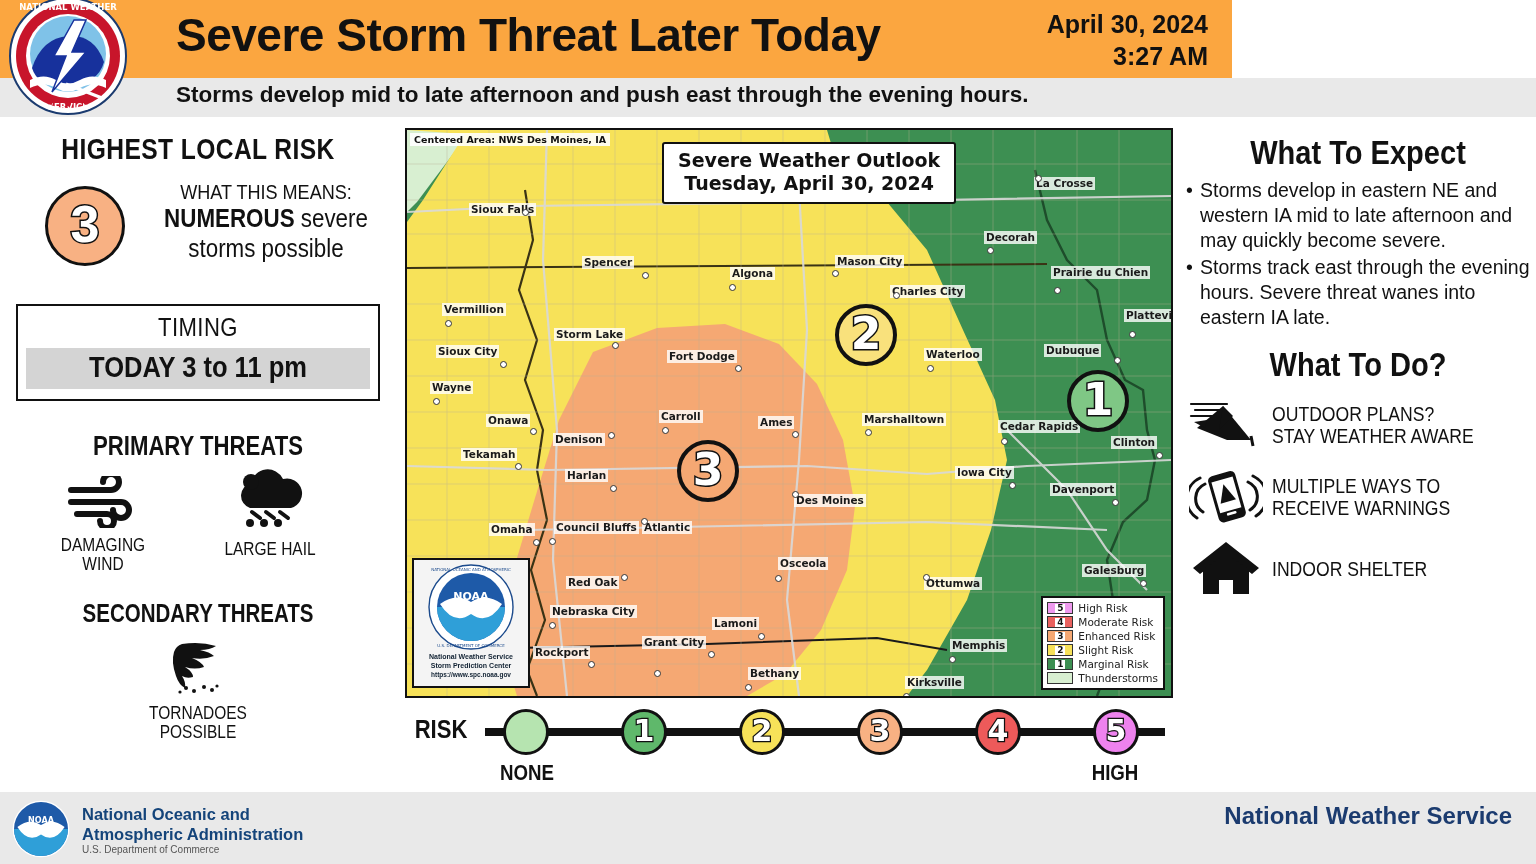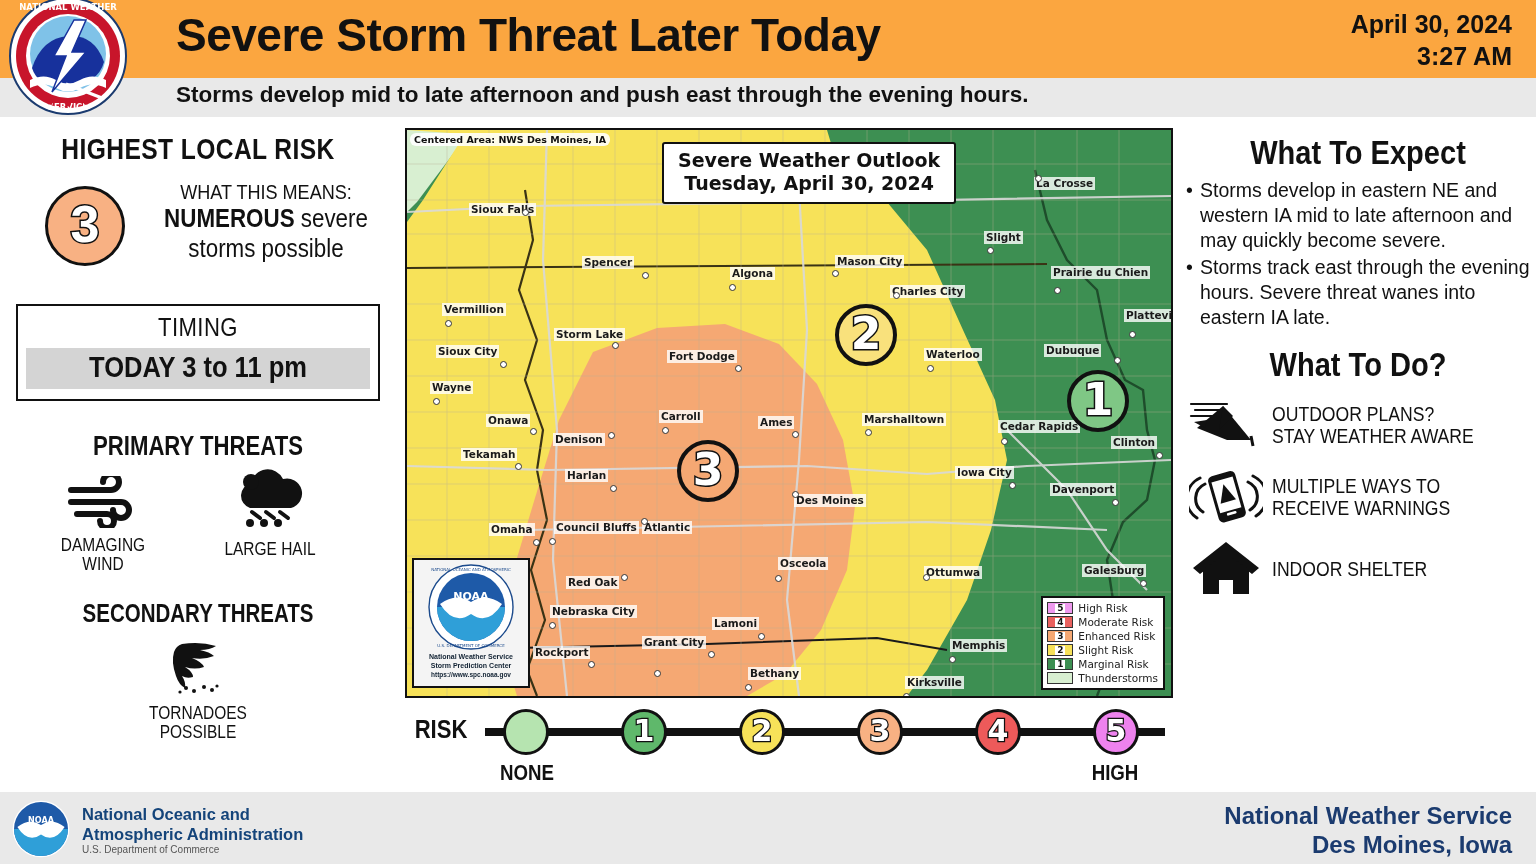--- a/index.html
+++ b/index.html
@@ -5,21 +5,21 @@
   * { box-sizing: border-box; margin: 0; padding: 0; }
   html, body { width: 1536px; height: 864px; overflow: hidden; }
   body {
     font-family: "Liberation Sans", sans-serif;
     background: #ffffff;
     position: relative;
   }
 
   
   #header {
-    position: absolute; left: 0; top: 0; width: 1536px; height: 78px;
+    position: absolute; left: 0; top: 0; width: 1232px; height: 78px;
     background: #FBA640;
   }
   #header-title {
     position: absolute; left: 176px; top: 8px;
     font-size: 46px; font-weight: bold; color: #111; letter-spacing: -0.5px;
     white-space: nowrap;
   }
   #header-date-wrap {
     position: absolute; right: 24px; top: 8px; text-align: right;
     font-size: 25px; font-weight: bold; color: #111; line-height: 1.28;
@@ -111,21 +111,20 @@
   }
   .city-dot {
     position: absolute; width: 7px; height: 7px; border-radius: 50%;
     background: #fff; border: 1.4px solid #333;
   }
 
   #map-corner-note {
     position: absolute; left: 3px; top: 3px; background: rgba(255,255,255,0.88);
     font-size: 9.5px; font-weight: bold; color: #111; padding: 1px 4px;
     font-family: "DejaVu Sans", sans-serif;
-    border-radius: 6px;
   }
   #map-updated-note {
     position: absolute; right: 3px; top: 3px; background: rgba(255,255,255,0.88);
     font-size: 9.5px; font-weight: bold; color: #111; padding: 1px 4px;
     text-align: right; line-height: 1.35;
     font-family: "DejaVu Sans", sans-serif;
   }
   #map-title-box {
     position: absolute; left: 255px; top: 12px;
     background: #fff; border: 2.5px solid #111; border-radius: 3px;
@@ -407,21 +406,21 @@
   <div id="map-title-box">
     <div>Severe Weather Outlook</div>
     <div>Tuesday, April 30, 2024</div>
   </div>
 
   <div id="city-layer">
       <div class="map-tag" style="left: 62px; top: 73px;">Sioux Falls</div>
       <div class="city-dot" style="left: 115px; top: 79px;"></div>
       <div class="map-tag" style="left: 627px; top: 47px;">La Crosse</div>
       <div class="city-dot" style="left: 628px; top: 45px;"></div>
-      <div class="map-tag" style="left: 577px; top: 101px;">Slight</div>
+      <div class="map-tag" style="left: 577px; top: 101px;">Decorah</div>
       <div class="city-dot" style="left: 580px; top: 117px;"></div>
       <div class="map-tag" style="left: 175px; top: 126px;">Spencer</div>
       <div class="city-dot" style="left: 235px; top: 142px;"></div>
       <div class="map-tag" style="left: 323px; top: 137px;">Algona</div>
       <div class="city-dot" style="left: 322px; top: 154px;"></div>
       <div class="map-tag" style="left: 428px; top: 125px;">Mason City</div>
       <div class="city-dot" style="left: 425px; top: 140px;"></div>
       <div class="map-tag" style="left: 644px; top: 136px;">Prairie du Chien</div>
       <div class="city-dot" style="left: 647px; top: 157px;"></div>
       <div class="map-tag" style="left: 483px; top: 155px;">Charles City</div>
@@ -471,21 +470,21 @@
       <div class="map-tag" style="left: 235px; top: 391px;">Atlantic</div>
       <div class="city-dot" style="left: 234px; top: 388px;"></div>
       <div class="map-tag" style="left: 82px; top: 393px;">Omaha</div>
       <div class="city-dot" style="left: 126px; top: 409px;"></div>
       <div class="map-tag" style="left: 371px; top: 427px;">Osceola</div>
       <div class="city-dot" style="left: 368px; top: 445px;"></div>
       <div class="map-tag" style="left: 675px; top: 434px;">Galesburg</div>
       <div class="city-dot" style="left: 733px; top: 450px;"></div>
       <div class="map-tag" style="left: 159px; top: 446px;">Red Oak</div>
       <div class="city-dot" style="left: 214px; top: 444px;"></div>
-      <div class="map-tag" style="left: 517px; top: 436px;">Ottumwa</div>
+      <div class="map-tag" style="left: 517px; top: 447px;">Ottumwa</div>
       <div class="city-dot" style="left: 516px; top: 444px;"></div>
       <div class="map-tag" style="left: 143px; top: 475px;">Nebraska City</div>
       <div class="city-dot" style="left: 142px; top: 492px;"></div>
       <div class="map-tag" style="left: 305px; top: 487px;">Lamoni</div>
       <div class="city-dot" style="left: 351px; top: 503px;"></div>
       <div class="map-tag" style="left: 235px; top: 506px;">Grant City</div>
       <div class="city-dot" style="left: 301px; top: 521px;"></div>
       <div class="map-tag" style="left: 543px; top: 509px;">Memphis</div>
       <div class="city-dot" style="left: 542px; top: 526px;"></div>
       <div class="map-tag" style="left: 126px; top: 516px;">Rockport</div>
@@ -668,15 +667,14 @@
     <path d="M8 40 q18 -14 35 -3 q17 -11 35 3 q-16 25 -35 11 q-19 14 -35 -11z" fill="#ffffff"></path>
     <text x="43" y="34" font-size="12" font-weight="bold" fill="#ffffff" text-anchor="middle" font-family="DejaVu Sans, sans-serif">NOAA</text>
   </svg>
   <div id="footer-noaa-text">
     <div>National Oceanic and</div>
     <div>Atmospheric Administration</div>
   </div>
   <div id="footer-doc">U.S. Department of Commerce</div>
   <div id="footer-right">
     <div>National Weather Service</div>
-    <div>Des Moines, Iowa</div>
   </div>
 </div>
 
 </body></html>

